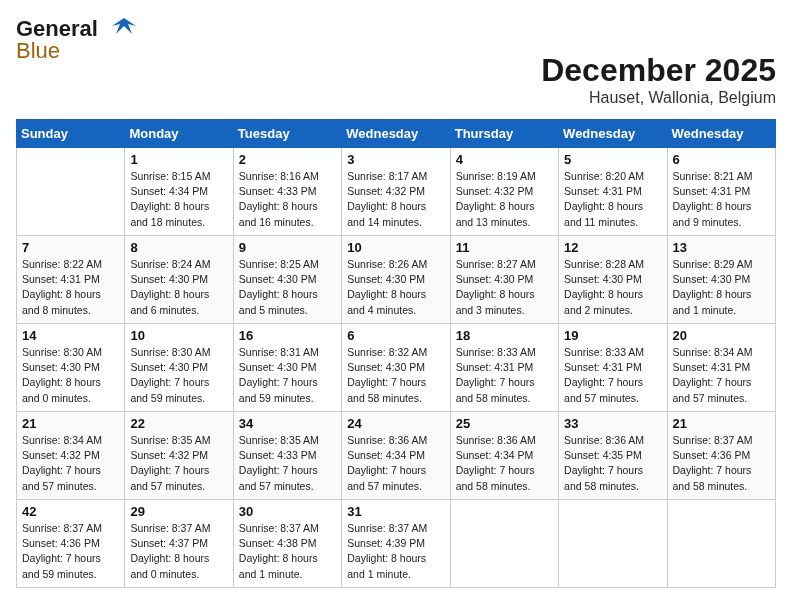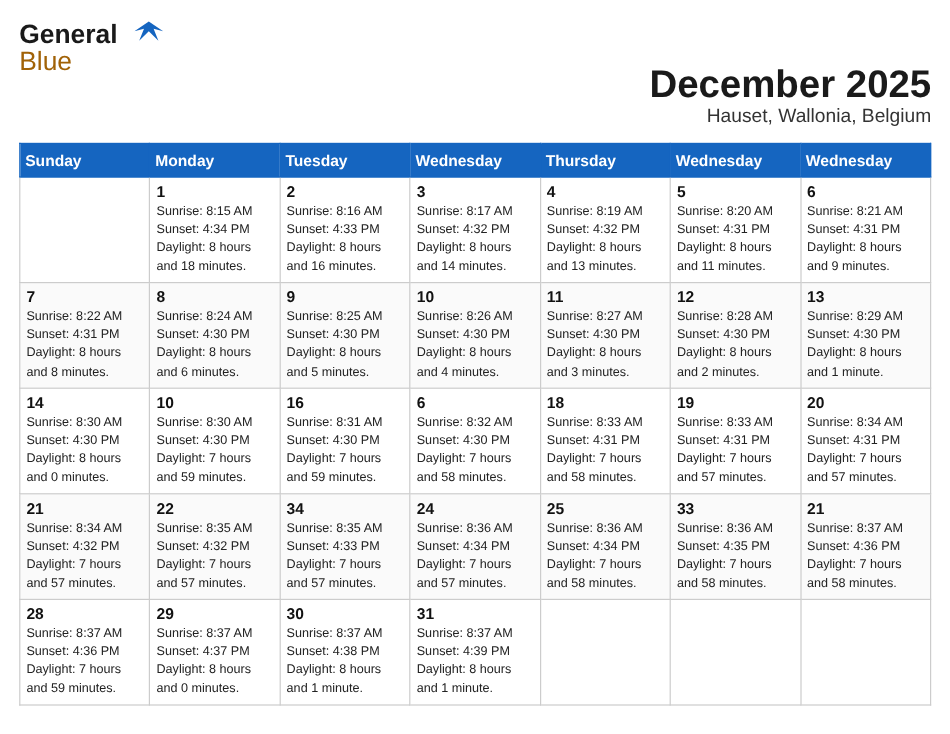--- a/index.html
+++ b/index.html
@@ -218,21 +218,21 @@
           <span class="day-num">33</span>
           <div class="day-info">Sunrise: 8:36 AM<br>Sunset: 4:35 PM<br>Daylight: 7 hours<br>and 58 minutes.</div>
         </td>
         <td>
           <span class="day-num">21</span>
           <div class="day-info">Sunrise: 8:37 AM<br>Sunset: 4:36 PM<br>Daylight: 7 hours<br>and 58 minutes.</div>
         </td>
       </tr>
       <tr>
         <td>
-          <span class="day-num">28</span>
+          <span class="day-num">42</span>
           <div class="day-info">Sunrise: 8:37 AM<br>Sunset: 4:36 PM<br>Daylight: 7 hours<br>and 59 minutes.</div>
         </td>
         <td>
           <span class="day-num">29</span>
           <div class="day-info">Sunrise: 8:37 AM<br>Sunset: 4:37 PM<br>Daylight: 8 hours<br>and 0 minutes.</div>
         </td>
         <td>
           <span class="day-num">30</span>
           <div class="day-info">Sunrise: 8:37 AM<br>Sunset: 4:38 PM<br>Daylight: 8 hours<br>and 1 minute.</div>
         </td>

